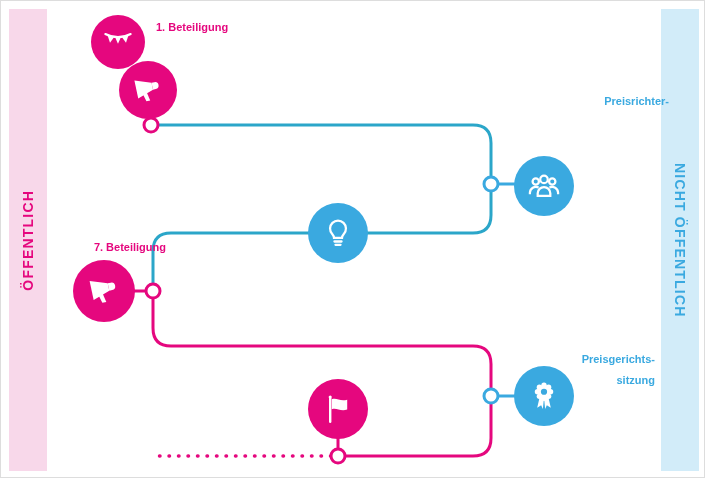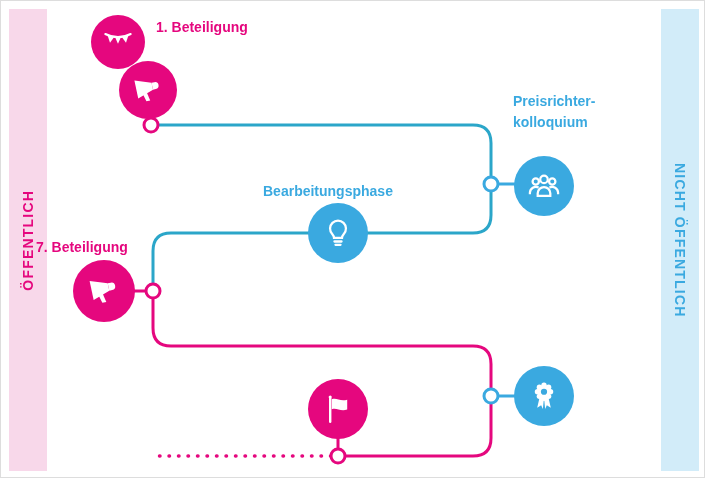--- a/index.html
+++ b/index.html
@@ -21,24 +21,24 @@
   .stroke-pink{stroke:var(--pink);stroke-width:3;fill:none;stroke-linecap:round;}
   .dotted{stroke-dasharray:0.5 9;stroke-width:3.5;}
   .node{fill:#fff;stroke-width:3;}
   .node-pink{stroke:var(--pink);}
   .node-blue{stroke:var(--blue);}
   .icon-circle{position:absolute;border-radius:50%;display:flex;align-items:center;justify-content:center;z-index:2;}
   .circle-pink{background:var(--pink);}
   .circle-blue{background:var(--blue);}
   .icon-circle svg{display:block;}
   .bg-fill{fill:var(--blue);}
-  .label{position:absolute;font-weight:bold;font-size:14px;line-height:21px;z-index:2;}
+  .label{position:absolute;font-weight:bold;font-size:11px;line-height:21px;z-index:2;}
   .label-pink{color:var(--pink);}
   .label-blue{color:var(--blue);}
-  .t-center{text-align:left;}
+  .t-center{text-align:right;}
   .label span{display:block;}
 </style>
 </head>
 <body>
 
 <div class="canvas">
 
   <div class="band band-left">
     <span class="band-text vert-up">ÖFFENTLICH</span>
   </div>
@@ -136,28 +136,28 @@
       <path d="M7.6 5.2 C11 3.8, 13.5 7, 18.5 5.4 L18.5 12.4 C13.5 14, 11 10.8, 7.6 12.2 Z" fill="#fff"></path>
     </svg>
   </div>
 
   <div class="label label-pink" style="left:155px;top:16px;width:150px;">
     <span>1. Beteiligung</span>
   </div>
 
   <div class="label label-blue t-center" style="left:512px;top:90px;width:156px;">
     <span>Preisrichter-</span>
-    <span>kolloquium</span>
   </div>
 
-  <div class="label label-blue t-center" style="left:262px;top:180px;width:150px;">
-    <span>Bearbeitungsphase</span>
-  </div>
 
   <div class="label label-pink t-center" style="left:35px;top:236px;width:130px;">
     <span>7. Beteiligung</span>
   </div>
 
+  <div class="label label-blue t-center" style="left:514px;top:348px;width:140px;">
+    <span>Preisgerichts-</span>
+    <span>sitzung</span>
+  </div>
 
   <div class="label label-pink t-center" style="left:196px;top:398px;width:130px;">
   </div>
 
 </div>
 
 </body></html>

